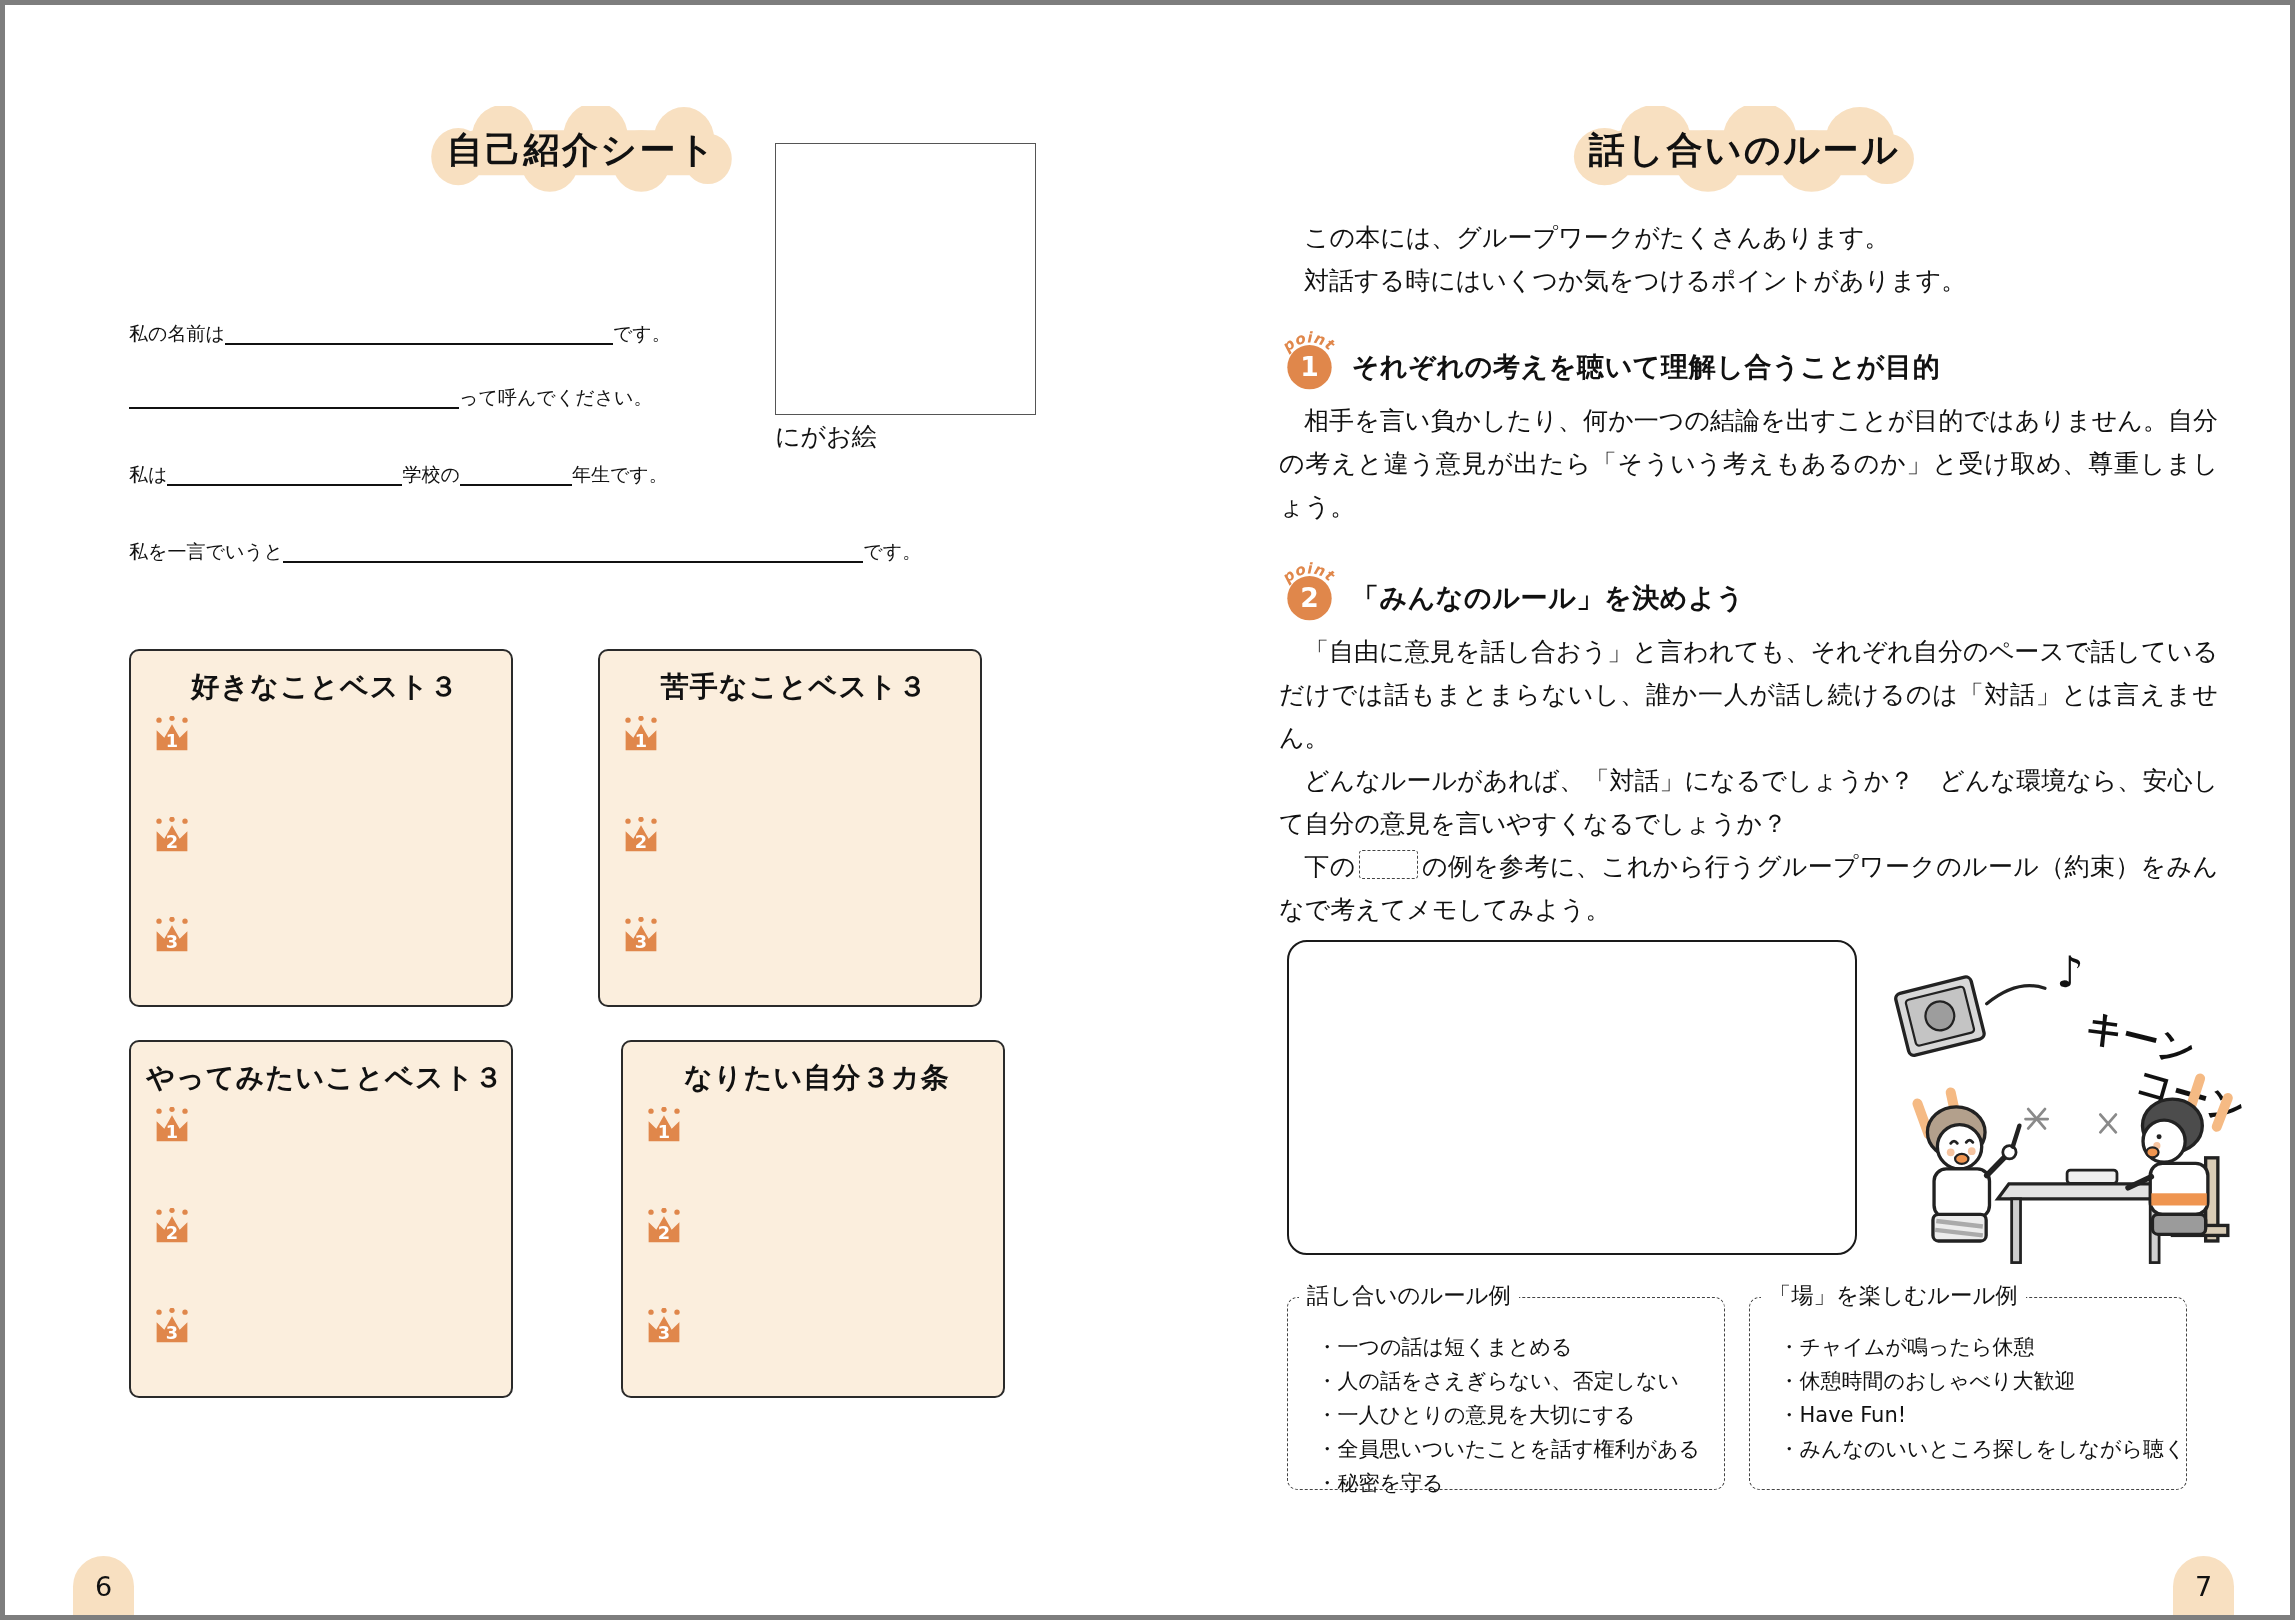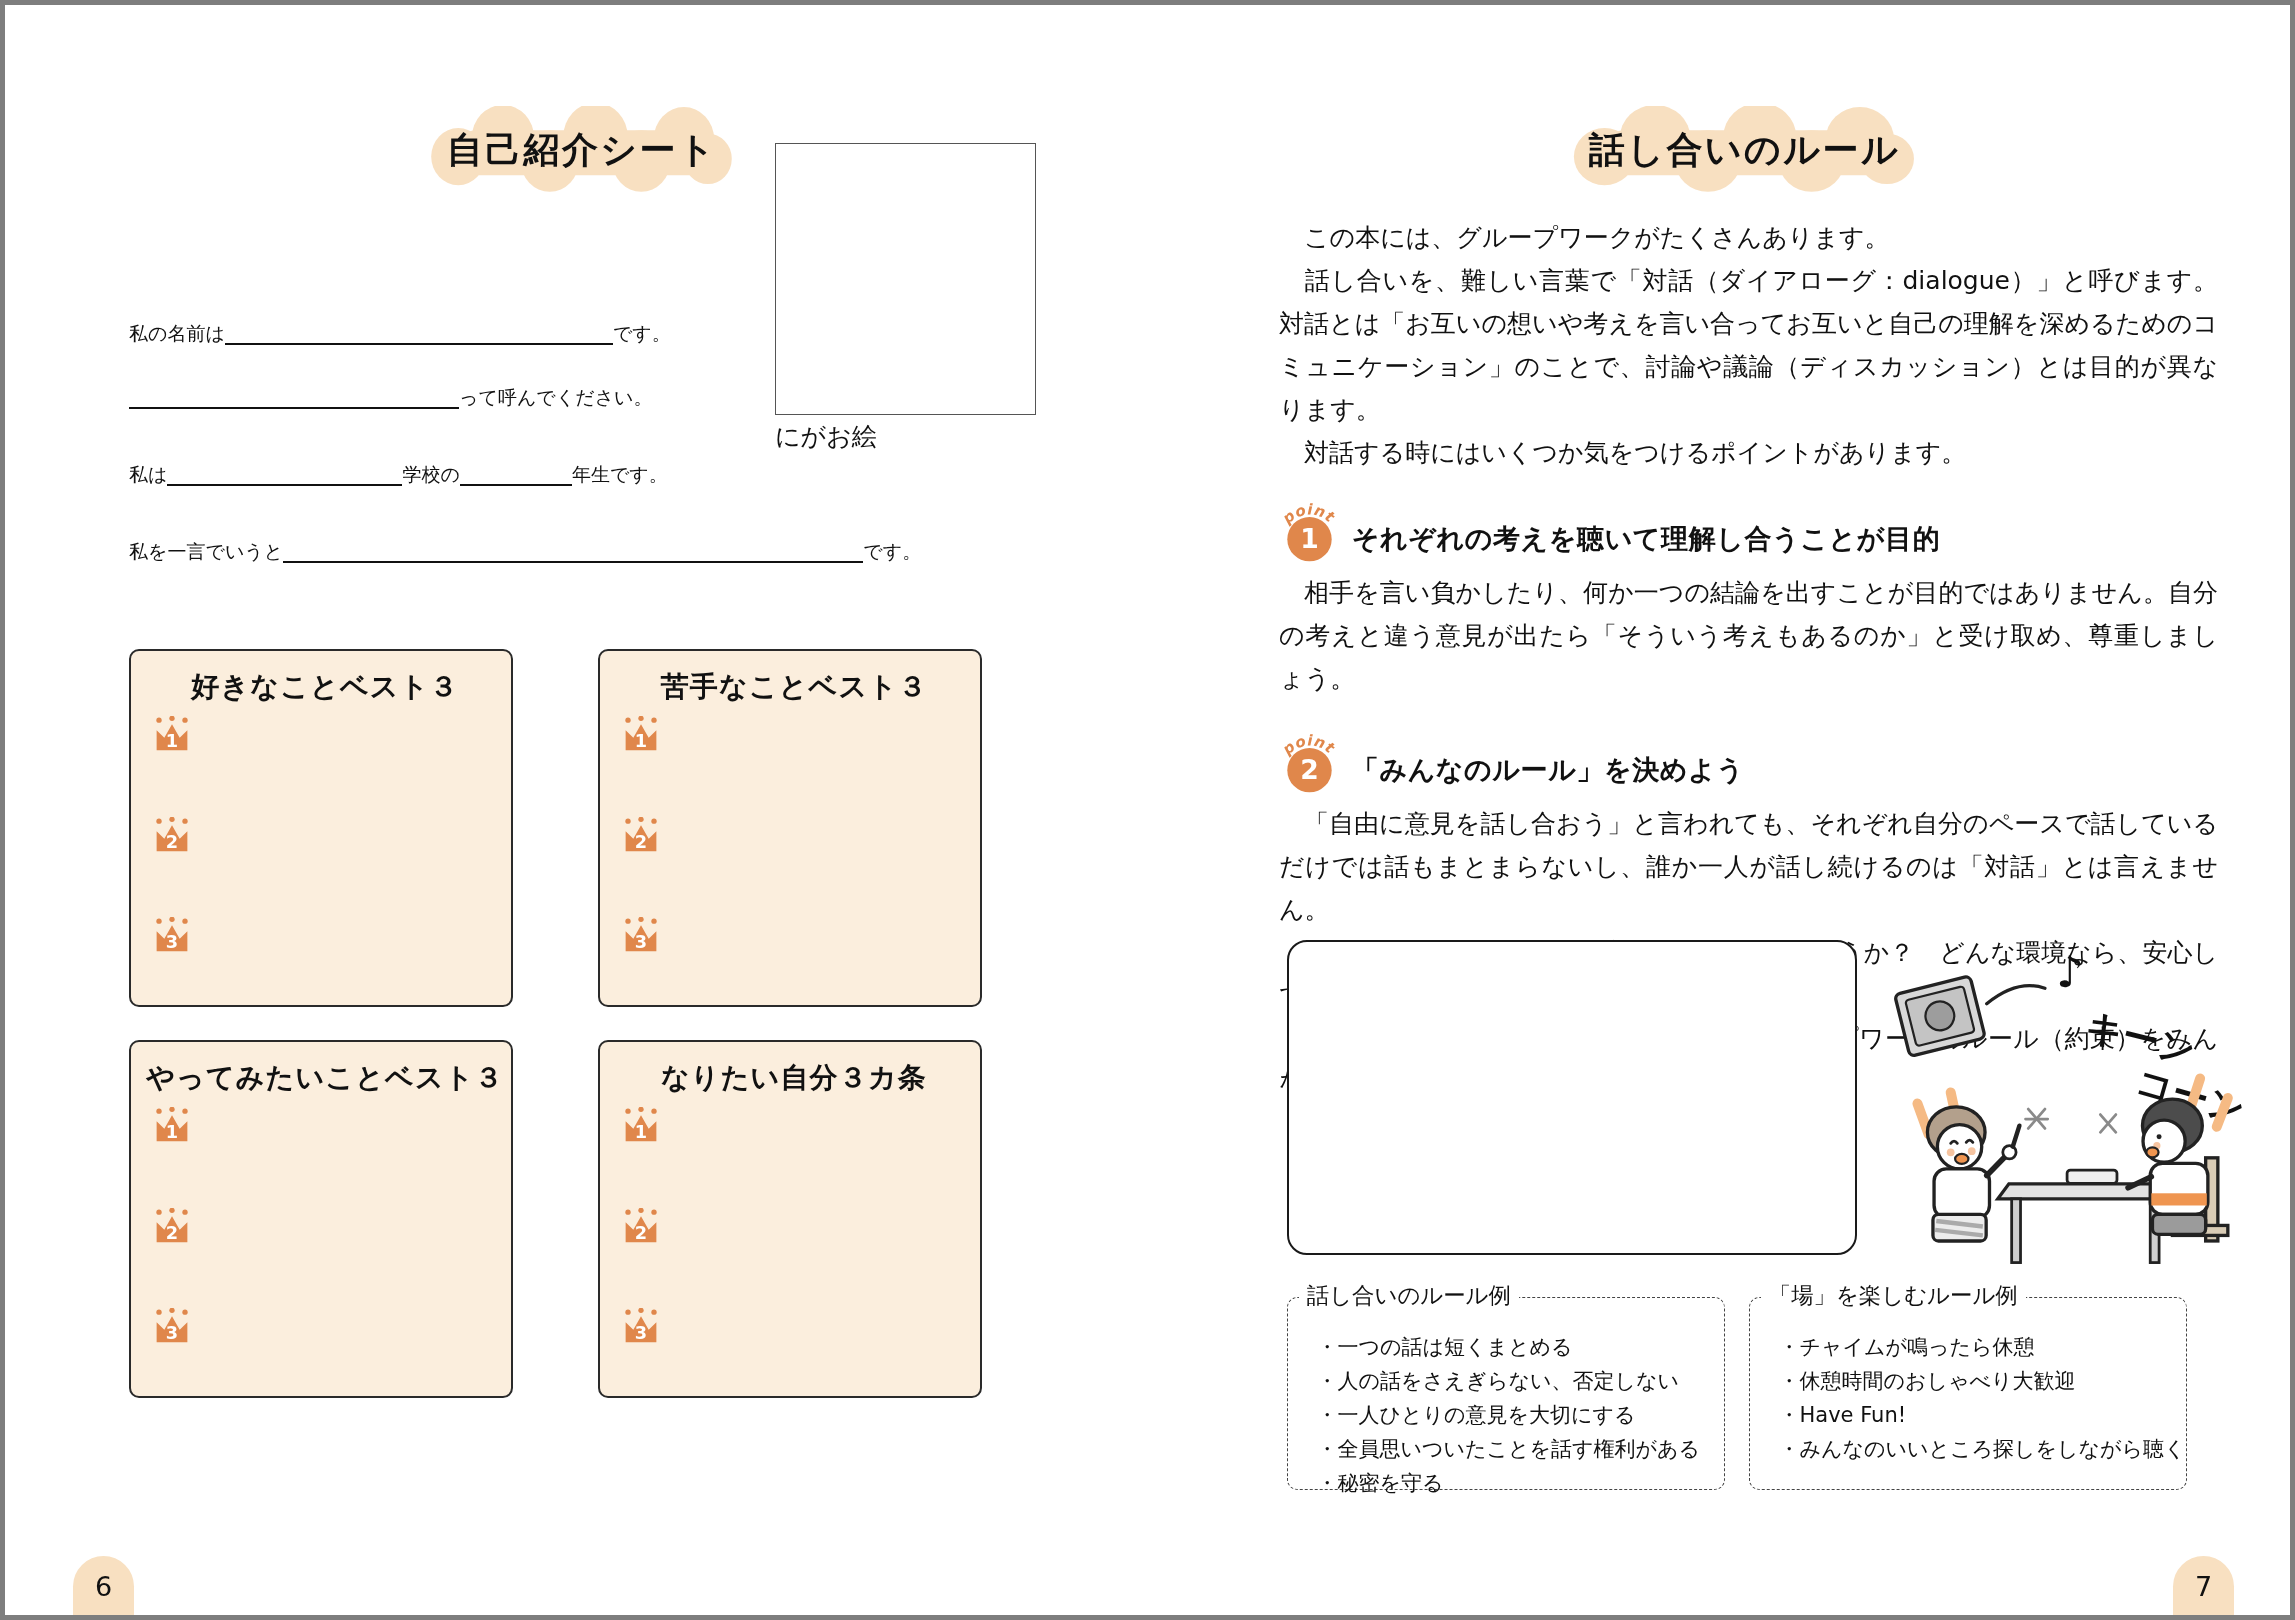--- a/index.html
+++ b/index.html
@@ -147,21 +147,21 @@
         </svg>
       <svg class="crown c3" viewBox="0 0 60 66">
           <circle cx="8" cy="7" r="4.5" fill="#E0874B"></circle>
           <circle cx="30" cy="4" r="4.5" fill="#E0874B"></circle>
           <circle cx="52" cy="7" r="4.5" fill="#E0874B"></circle>
           <polygon points="4,24 17,37 30,14 43,37 56,24 56,58 4,58" fill="#E0874B"></polygon>
           <text x="30" y="53" text-anchor="middle" font-size="30" font-weight="bold" fill="#fff">3</text>
         </svg>
     </div>
 
-    <div class="bestbox" style="left:593px;top:1035px;">
+    <div class="bestbox" style="left:616px;top:1035px;">
       <div class="btitle">なりたい自分３カ条</div>
       <svg class="crown c1" viewBox="0 0 60 66">
           <circle cx="8" cy="7" r="4.5" fill="#E0874B"></circle>
           <circle cx="30" cy="4" r="4.5" fill="#E0874B"></circle>
           <circle cx="52" cy="7" r="4.5" fill="#E0874B"></circle>
           <polygon points="4,24 17,37 30,14 43,37 56,24 56,58 4,58" fill="#E0874B"></polygon>
           <text x="30" y="53" text-anchor="middle" font-size="30" font-weight="bold" fill="#fff">1</text>
         </svg>
       <svg class="crown c2" viewBox="0 0 60 66">
           <circle cx="8" cy="7" r="4.5" fill="#E0874B"></circle>
@@ -195,21 +195,20 @@
             <circle cx="496" cy="60" r="58"></circle>
           <circle cx="542" cy="96" r="46"></circle>
             <rect x="56" y="44" width="492" height="82" rx="40"></rect>
         </g>
       </svg>
       <div class="cloud-title">話し合いのルール</div>
     </div>
 
     <div class="rcol" style="top:211px;">
       <p class="para">　この本には、グループワークがたくさんあります。</p>
-      <p class="para">　話し合いを、難しい言葉で「対話（ダイアローグ：dialogue）」と呼びます。対話とは「お互いの想いや考えを言い合ってお互いと自己の理解を深めるためのコミュニケーション」のことで、討論や議論（ディスカッション）とは目的が異なります。</p>
       <p class="para">　対話する時にはいくつか気をつけるポイントがあります。</p>
 
       <div class="point-head" style="margin-top:26px;">
         <svg width="61" height="65" viewBox="0 0 110 116">
           <defs>
               <path id="arc1" d="M 10,54 A 50,50 0 0 1 100,54" fill="none"></path>
             </defs>
           <text font-size="27" font-weight="bold" font-style="italic" fill="#E0874B" letter-spacing="1"><textPath href="#arc1" startOffset="12">point</textPath></text>
           <circle cx="55" cy="70" r="40" fill="#E0874B"></circle>
           <text x="55" y="86" text-anchor="middle" font-size="48" font-weight="bold" fill="#fff">1</text>

